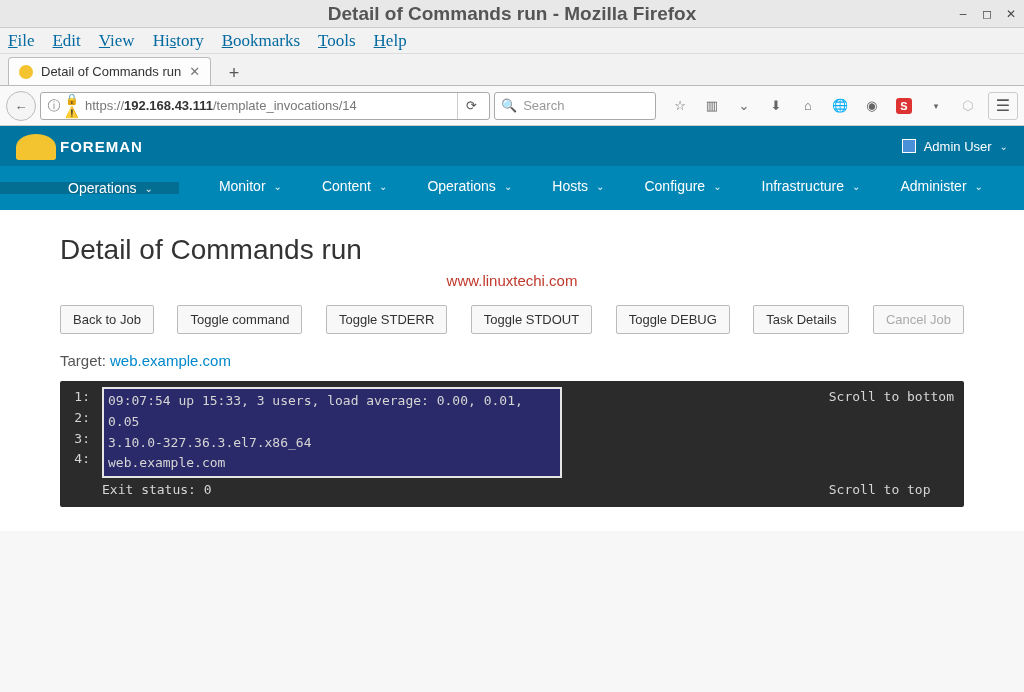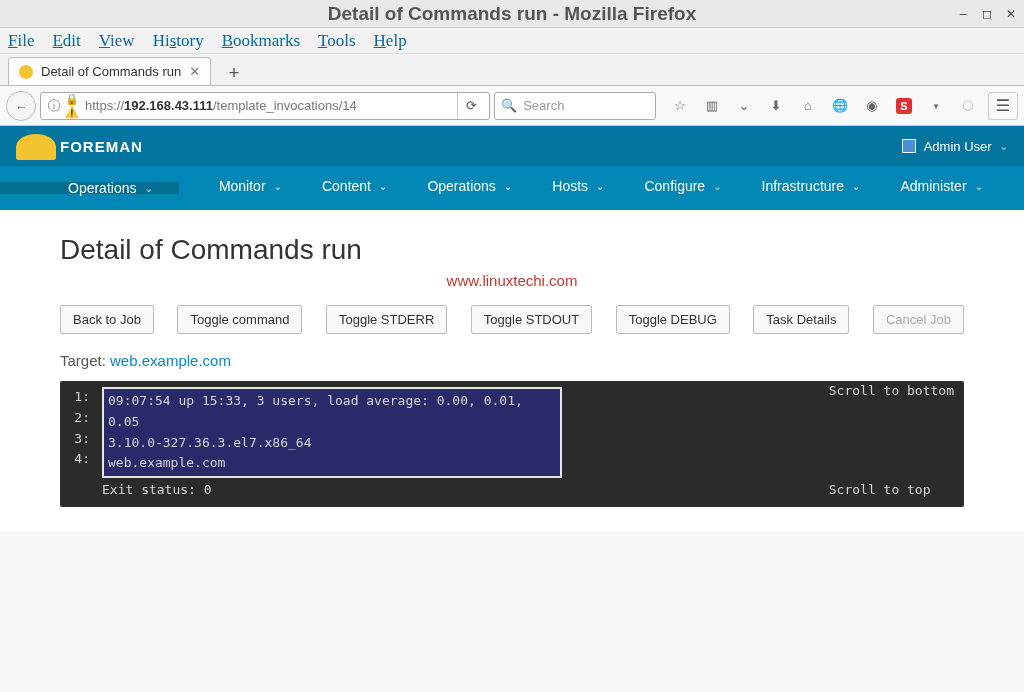--- a/index.html
+++ b/index.html
@@ -147,21 +147,21 @@
       border-radius:2px;
       position:relative;
       line-height:1.6;
     }
     .hlblock {
       background:#2a2a6a;
       border:2px solid #e5e5e5;
       padding:2px 4px;
       margin-bottom:2px;
     }
-    .scroll-links { position:absolute; right:10px; top:0; bottom:6px; display:flex; flex-direction:column; justify-content:space-between; font-family:monospace; font-size:13px; color:#d5d5d5; }
+    .scroll-links { position:absolute; right:10px; top:6px; bottom:6px; display:flex; flex-direction:column; justify-content:space-between; font-family:monospace; font-size:13px; color:#d5d5d5; }
     .scroll-links span { cursor:pointer; }
   </style>
 </head>
 <body>
 
 <div class="window-titlebar">
   <span class="window-title">Detail of Commands run - Mozilla Firefox</span>
   <div class="window-controls">
     <span>–</span>
     <span>◻</span>

